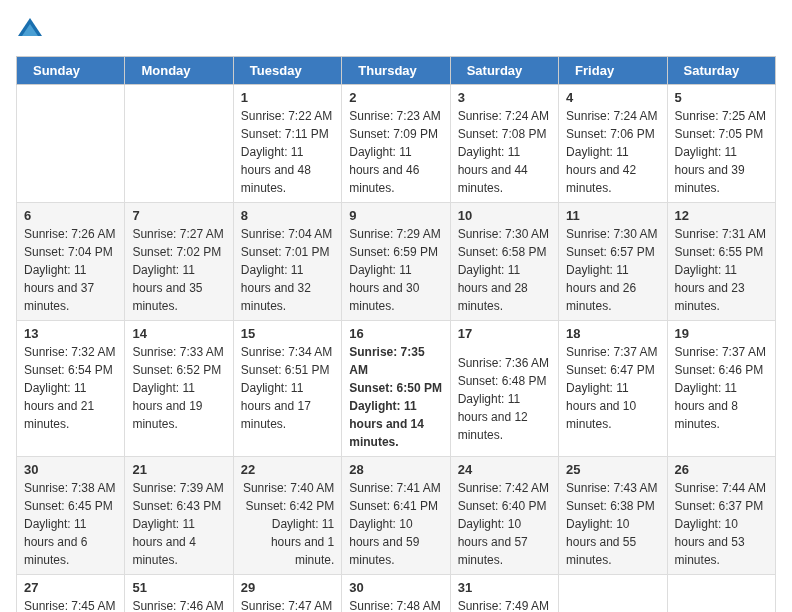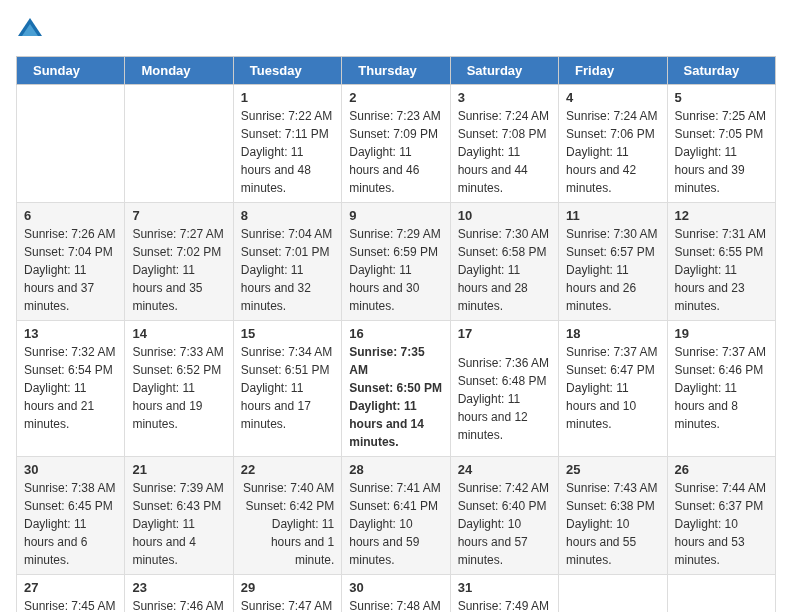--- a/index.html
+++ b/index.html
@@ -294,21 +294,21 @@
         </td>
       </tr>
       <tr>
         <td>
           <span class="day-number">27</span>
           <div class="day-info" style="white-space: pre-line;">Sunrise: 7:45 AM
 Sunset: 6:36 PM
 Daylight: 10 hours and 51 minutes.</div>
         </td>
         <td>
-          <span class="day-number">23</span>
+          <span class="day-number">51</span>
           <div class="day-info" style="white-space: pre-line;">Sunrise: 7:46 AM
 Sunset: 6:35 PM
 Daylight: 10 hours and 49 minutes.</div>
         </td>
         <td>
           <span class="day-number">29</span>
           <div class="day-info" style="white-space: pre-line;">Sunrise: 7:47 AM
 Sunset: 6:34 PM
 Daylight: 10 hours and 46 minutes.</div>
         </td>

